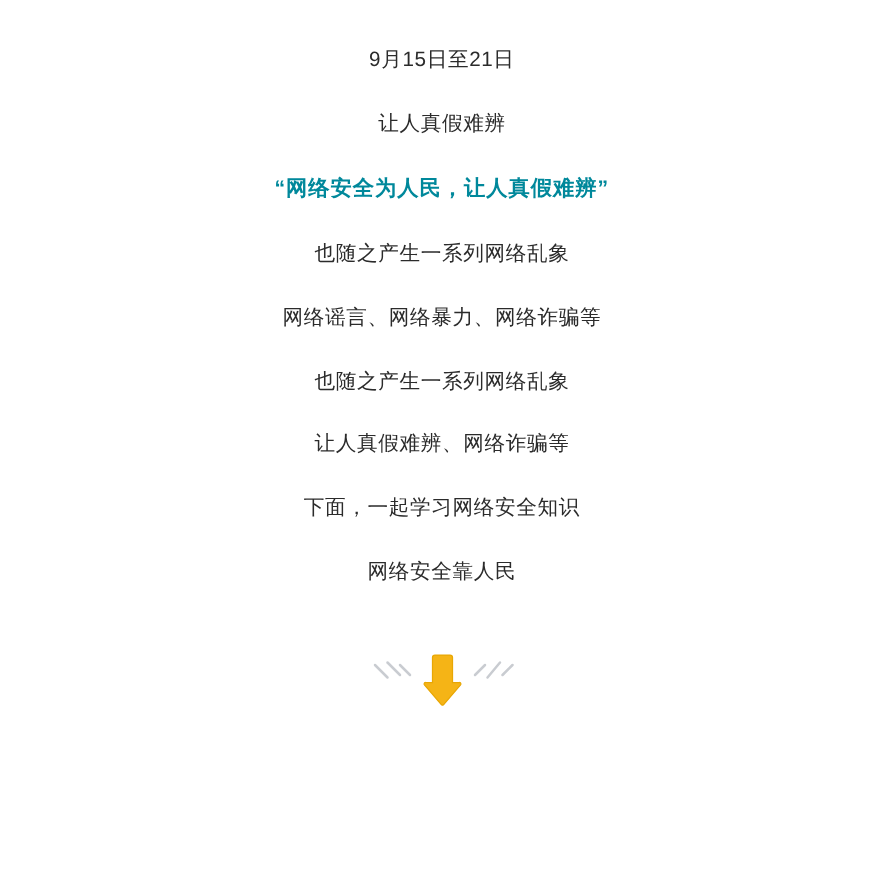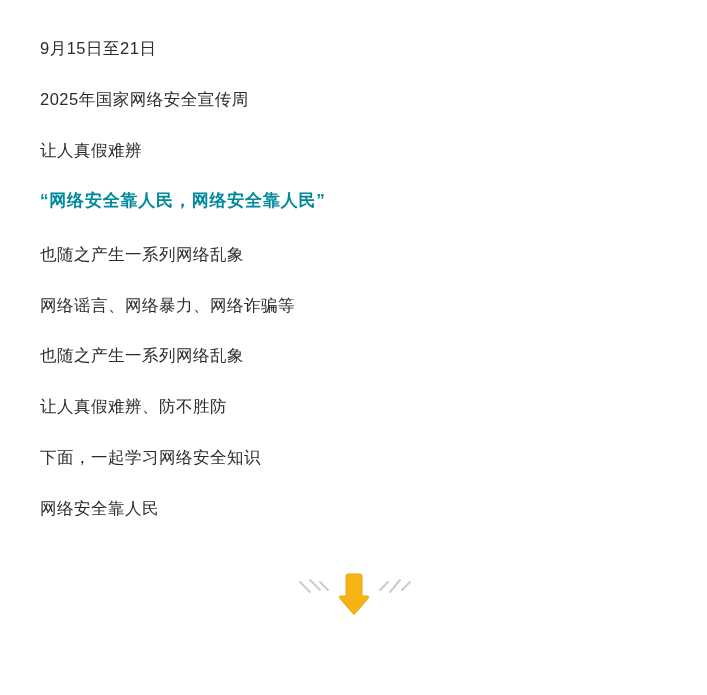--- a/index.html
+++ b/index.html
@@ -16,21 +16,21 @@
   .article {
     width: 707px;
     box-sizing: border-box;
     padding: 24px 40px 0 40px;
     display: flex;
     flex-direction: column;
     align-items: center;
   }
   .line {
     width: 100%;
-    text-align: left;
+    text-align: center;
     font-size: 16.5px;
     line-height: 1.5;
     color: #2b2b2b;
     letter-spacing: 0.5px;
     margin: 0 0 26px 0;
     white-space: nowrap;
   }
   .line.first {
     margin-top: 12px;
   }
@@ -72,27 +72,26 @@
     position: relative;
     z-index: 2;
   }
 </style>
 </head>
 <body>
 
 <div class="article">
 
   <div class="line first">9月15日至21日</div>
-  <div class="line">2025年国家网络安全宣传周</div>
   <div class="line">让人真假难辨</div>
-  <div class="line highlight">“网络安全靠人民，网络安全靠人民”</div>
+  <div class="line highlight">“网络安全为人民，让人真假难辨”</div>
   <div class="line">也随之产生一系列网络乱象</div>
   <div class="line">网络谣言、网络暴力、网络诈骗等</div>
   <div class="line">也随之产生一系列网络乱象</div>
-  <div class="line">让人真假难辨、防不胜防</div>
+  <div class="line">让人真假难辨、网络诈骗等</div>
   <div class="line">下面，一起学习网络安全知识</div>
   <div class="line">网络安全靠人民</div>
 
   <div class="arrow-wrap">
     <div class="arrow-figure">
       <div class="speed-lines">
         <svg width="40" height="30" viewBox="0 0 40 30" aria-hidden="true">
           <g stroke="#c9ccd1" stroke-width="2" stroke-linecap="round">
             <line x1="6" y1="6" x2="16" y2="16"></line>
             <line x1="16" y1="4" x2="26" y2="14"></line>

